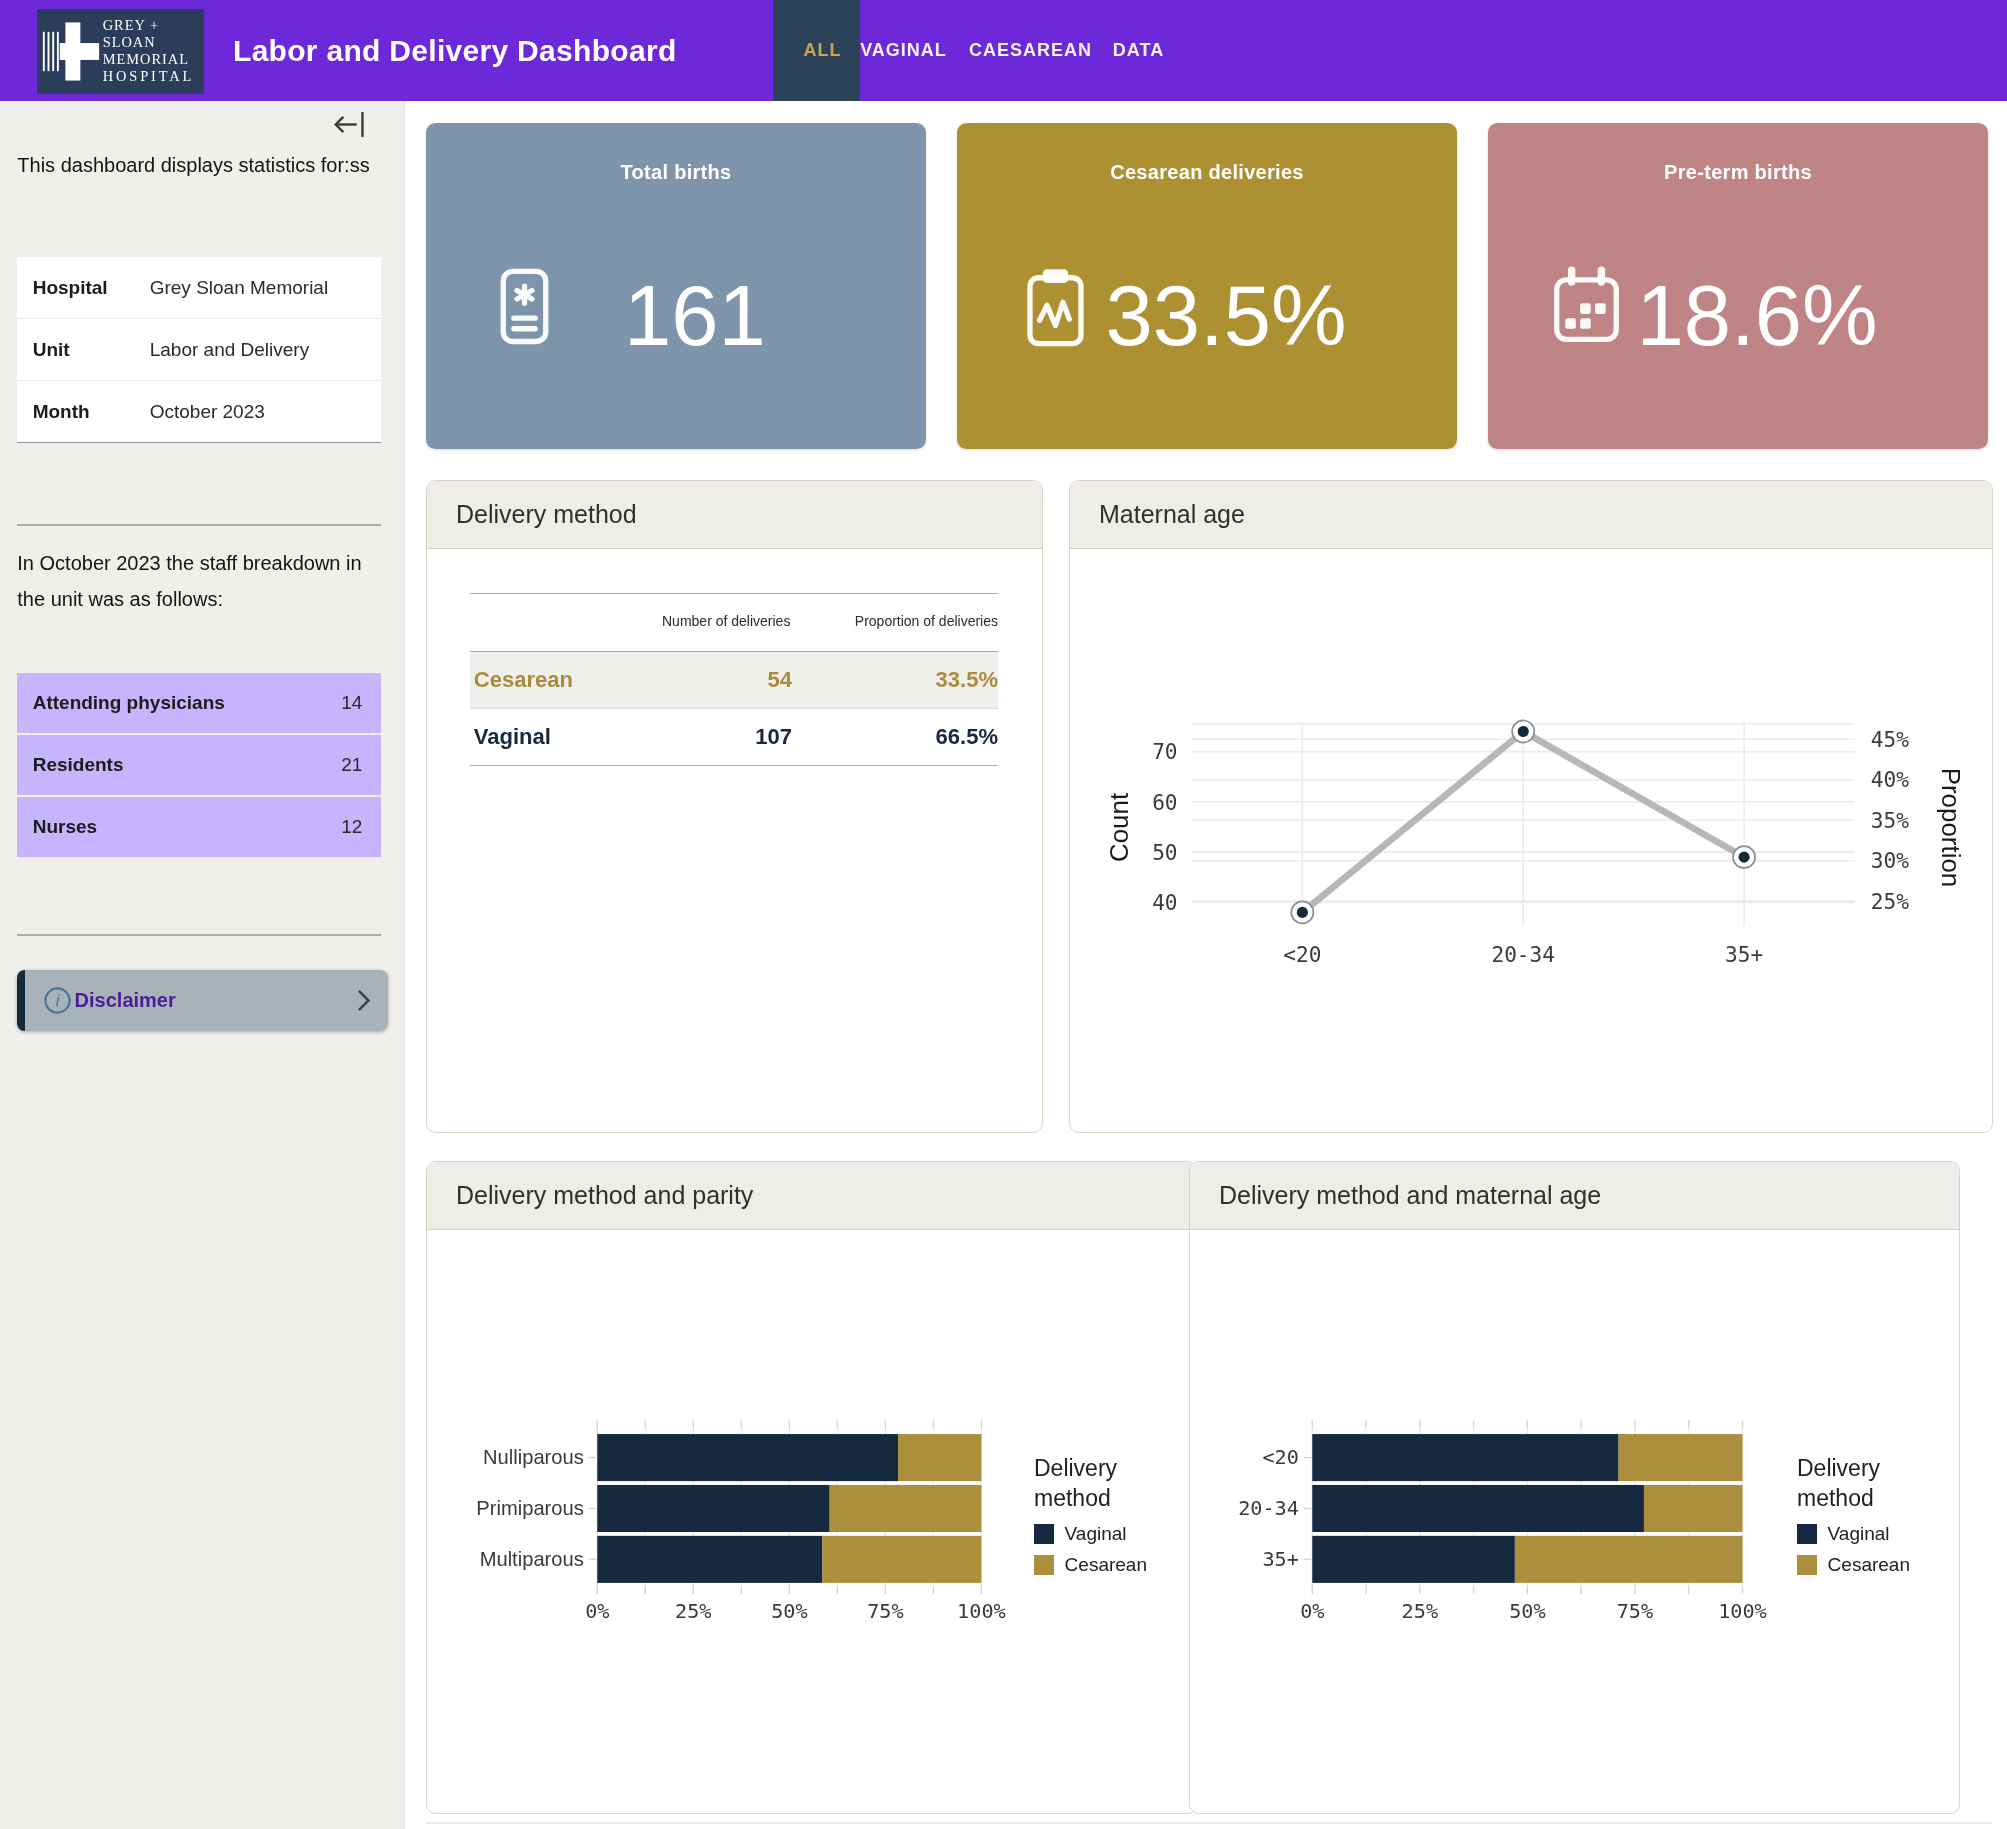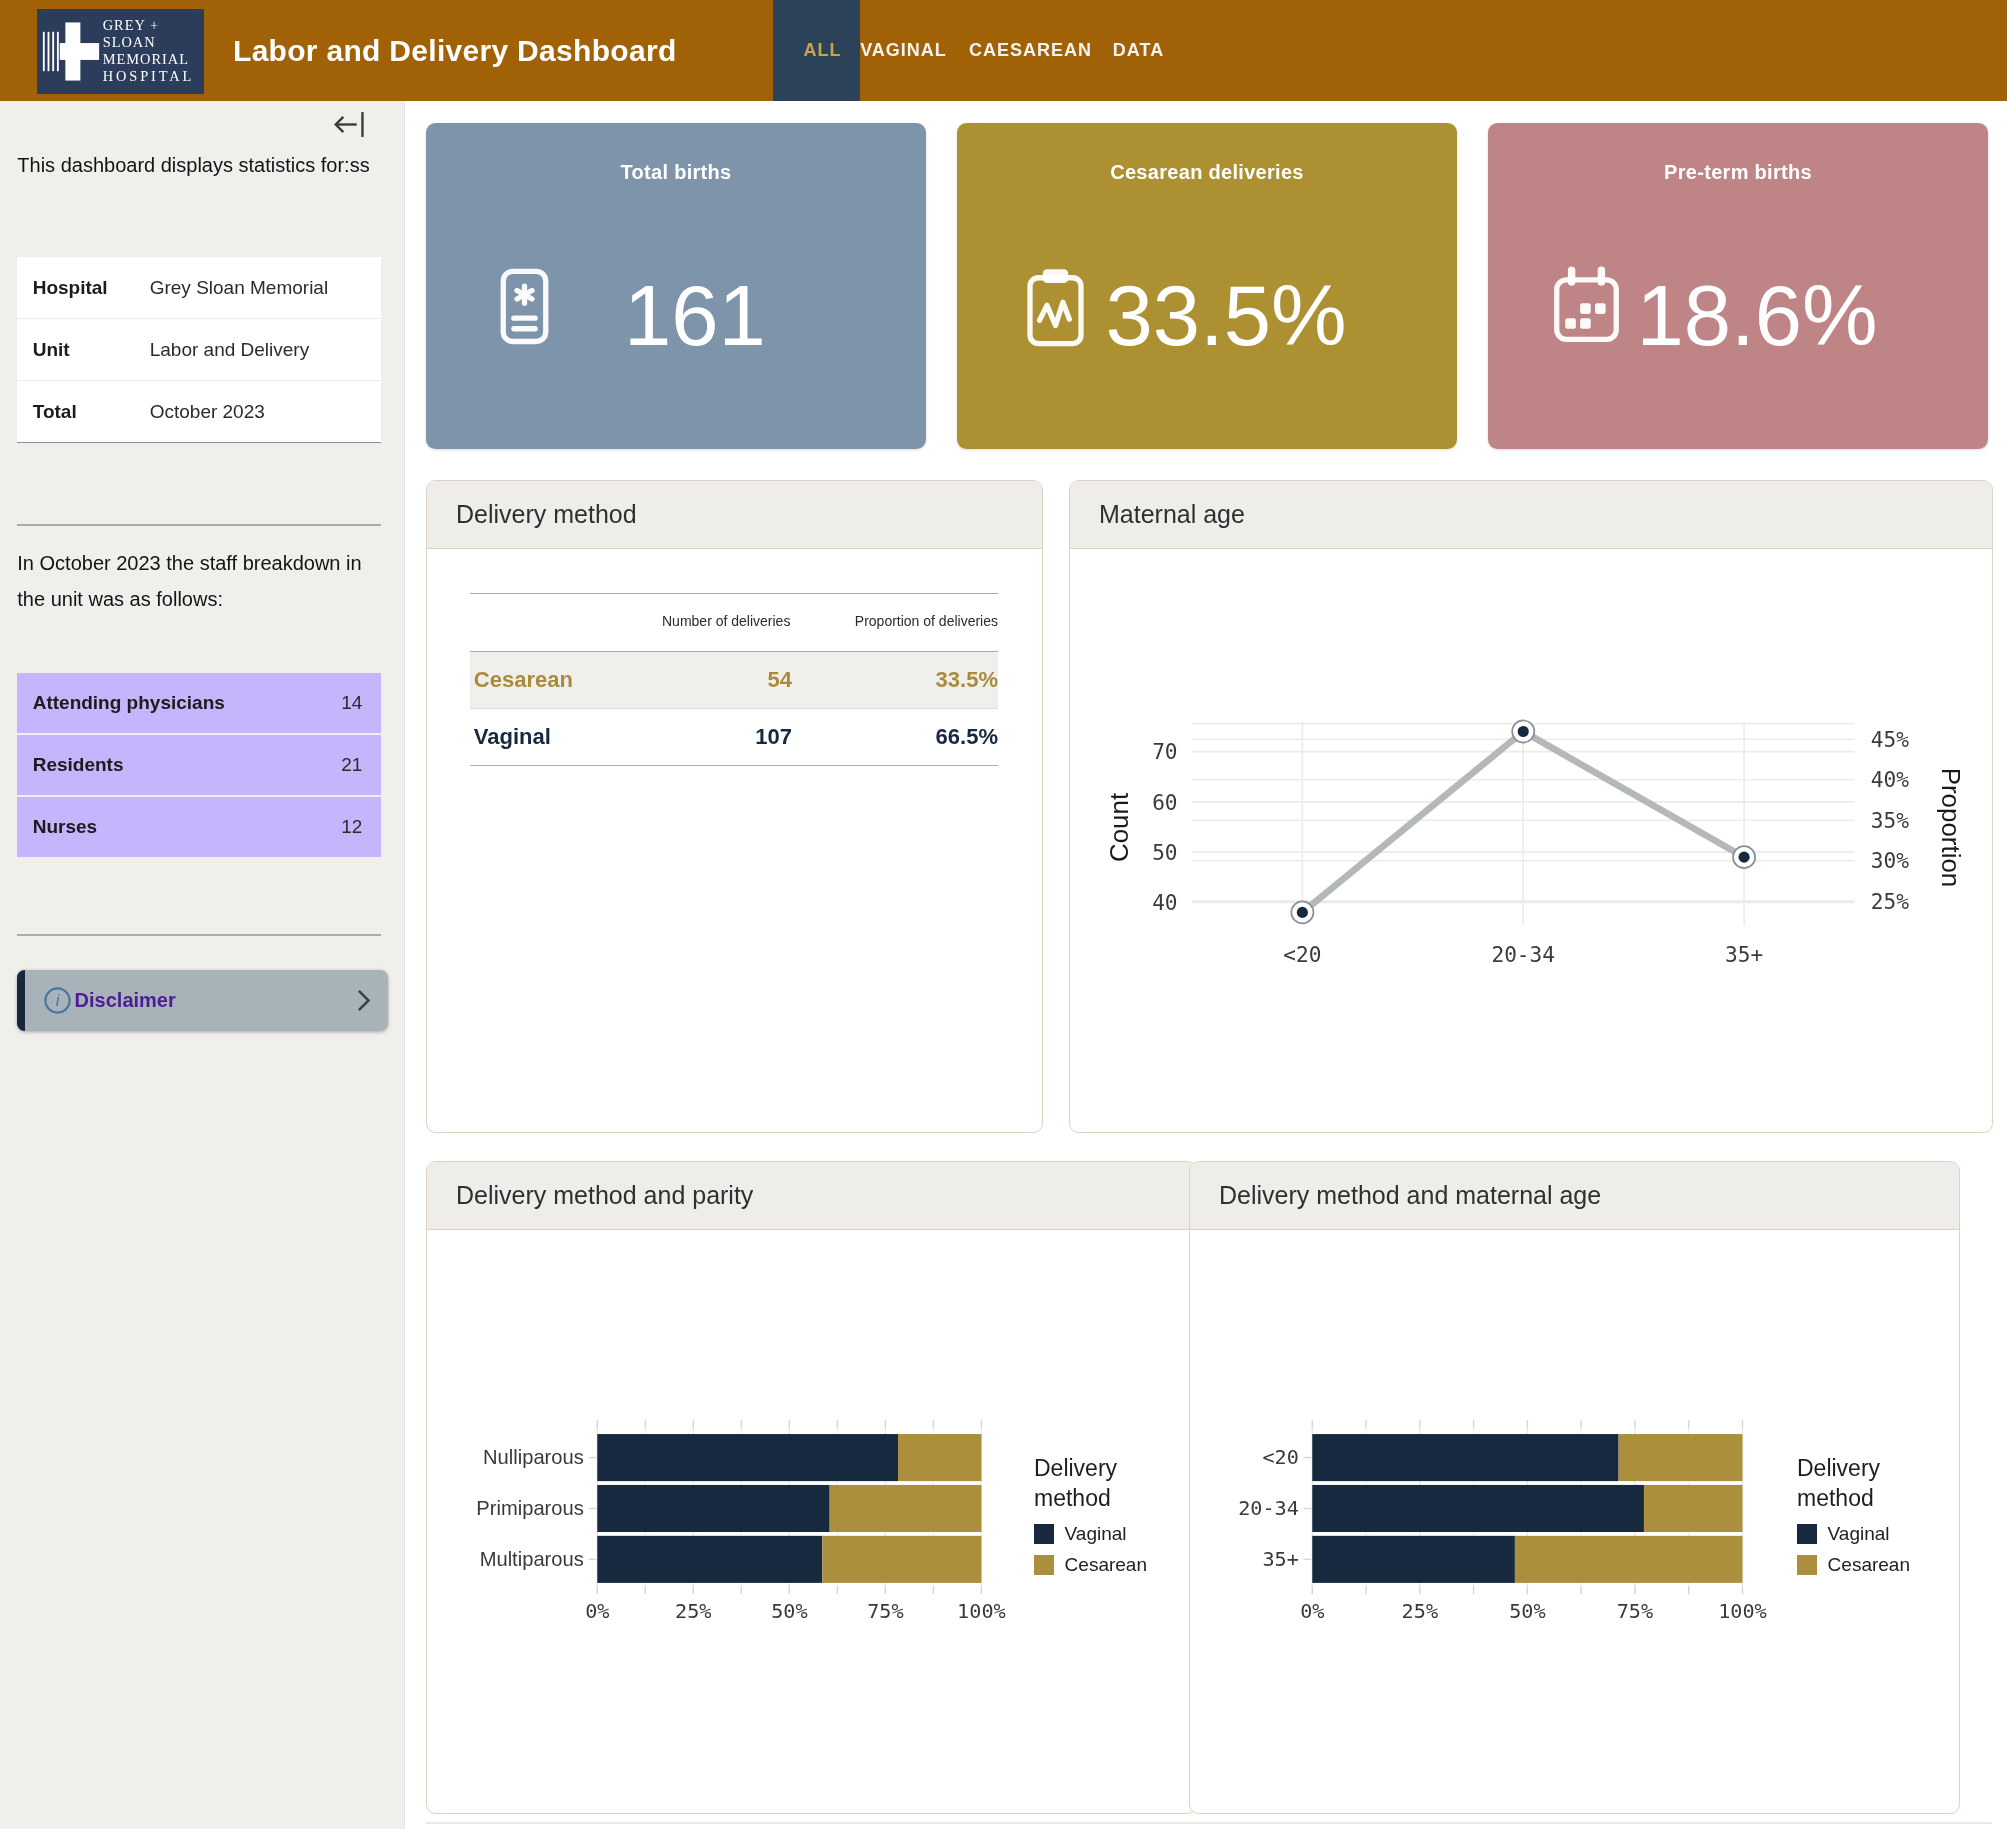--- a/index.html
+++ b/index.html
@@ -73,21 +73,21 @@
 
   .footer-line{position:absolute;left:426px;top:1822px;width:1566px;height:1.9px;background:#EAE8E4;}
   svg text{font-family:"DejaVu Sans Mono",monospace;}
   svg text.sans{font-family:"Liberation Sans",sans-serif;}
 </style>
 </head>
 <body>
 
 <div id="app">
 
-  <div class="navbar" style="background: #a16207;">
+  <div class="navbar" style="background: #6d28d9;">
     <div class="logo-box">
       <svg class="logo-cross" viewBox="0 0 64 66">
         <g stroke="#fff" stroke-width="2">
           <line x1="3" y1="12" x2="3" y2="54"></line>
             <line x1="8" y1="12" x2="8" y2="54"></line>
           <line x1="13" y1="12" x2="13" y2="54"></line>
             <line x1="18" y1="12" x2="18" y2="54"></line>
         </g>
         <rect x="26" y="2" width="16" height="62" fill="#fff"></rect>
         <rect x="20" y="24" width="42" height="18" fill="#fff"></rect>
@@ -118,21 +118,21 @@
     <div class="side-table" style="top:156px;">
       <div class="side-row">
         <span class="lab">Hospital</span>
         <span class="val">Grey Sloan Memorial</span>
       </div>
       <div class="side-row">
         <span class="lab">Unit</span>
         <span class="val">Labor and Delivery</span>
       </div>
       <div class="side-row">
-        <span class="lab">Total</span>
+        <span class="lab">Month</span>
         <span class="val">October 2023</span>
       </div>
     </div>
 
     <div class="divider" style="top:423px;"></div>
     <div class="side-para" style="top:444px;">In October 2023 the staff breakdown in the unit was as follows:</div>
 
     <div class="staff-table" style="top:572px;">
       <div class="staff-row">
         <span class="lab">Attending physicians</span>

